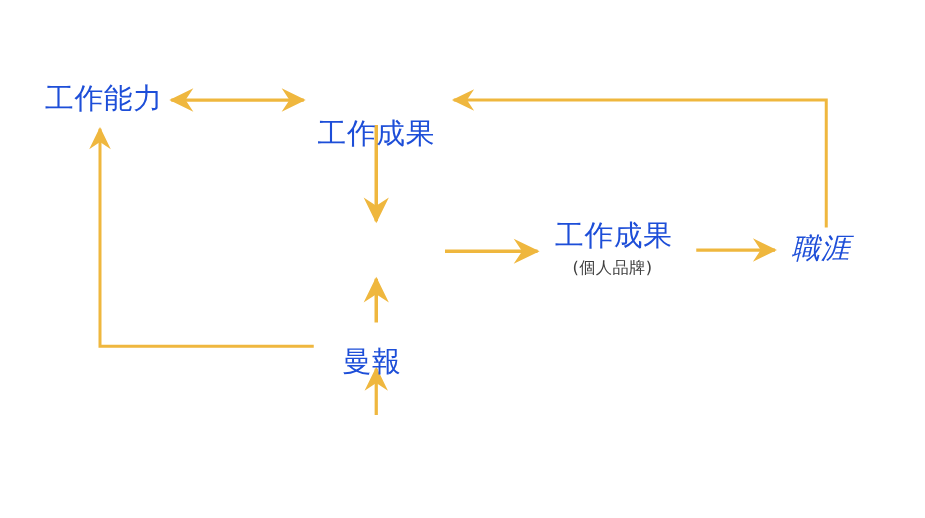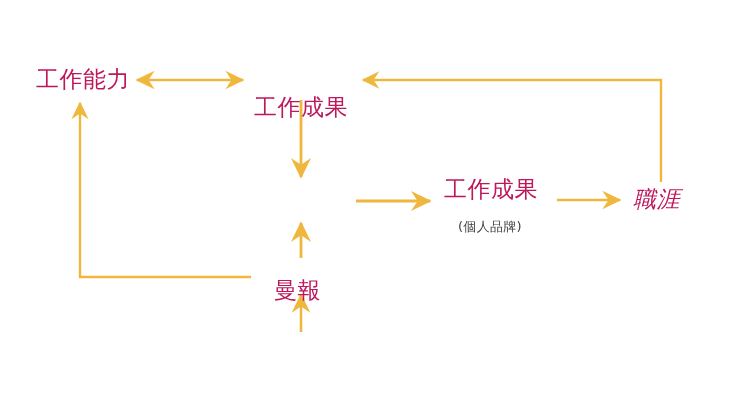--- a/index.html
+++ b/index.html
@@ -17,21 +17,21 @@
   }
   #diagram-svg {
     position: absolute;
     left: 0;
     top: 0;
     width: 740px;
     height: 414px;
   }
   .node-label {
     position: absolute;
-    color: #be185d;
+    color: #1d4ed8;
     font-family: "DejaVu Sans", "Liberation Sans", sans-serif;
     font-weight: 400;
     white-space: nowrap;
     line-height: 1;
     letter-spacing: 0.5px;
   }
   .node-main {
     font-size: 23px;
   }
   .node-sub {
@@ -87,20 +87,20 @@
 
     <line x1="301" y1="332" x2="301" y2="295" stroke="#EFB73E" stroke-width="2.6" marker-end="url(#arrowEnd)"></line>
   </svg>
 
   <div class="node-label node-main" style="left:36px; top:68px;">工作能力</div>
 
   <div class="node-label node-main" style="left:254px; top:68px;margin-top:28px;">工作成果</div>
 
 
   <div class="node-label node-main" style="left:444px; top:178px;">工作成果</div>
-  <div class="node-sub" style="left:458px; top:220px;text-align:center;">(個人品牌)</div>
+  <div class="node-sub" style="left:458px; top:208px;text-align:center;">(個人品牌)</div>
 
   <div class="node-label node-main" style="left:633px; top:188px;font-style:italic;">職涯</div>
 
   <div class="node-label node-main" style="left:274px; top:259px;margin-top:20px;">曼報</div>
 
 
 </div>
 
 </body></html>

